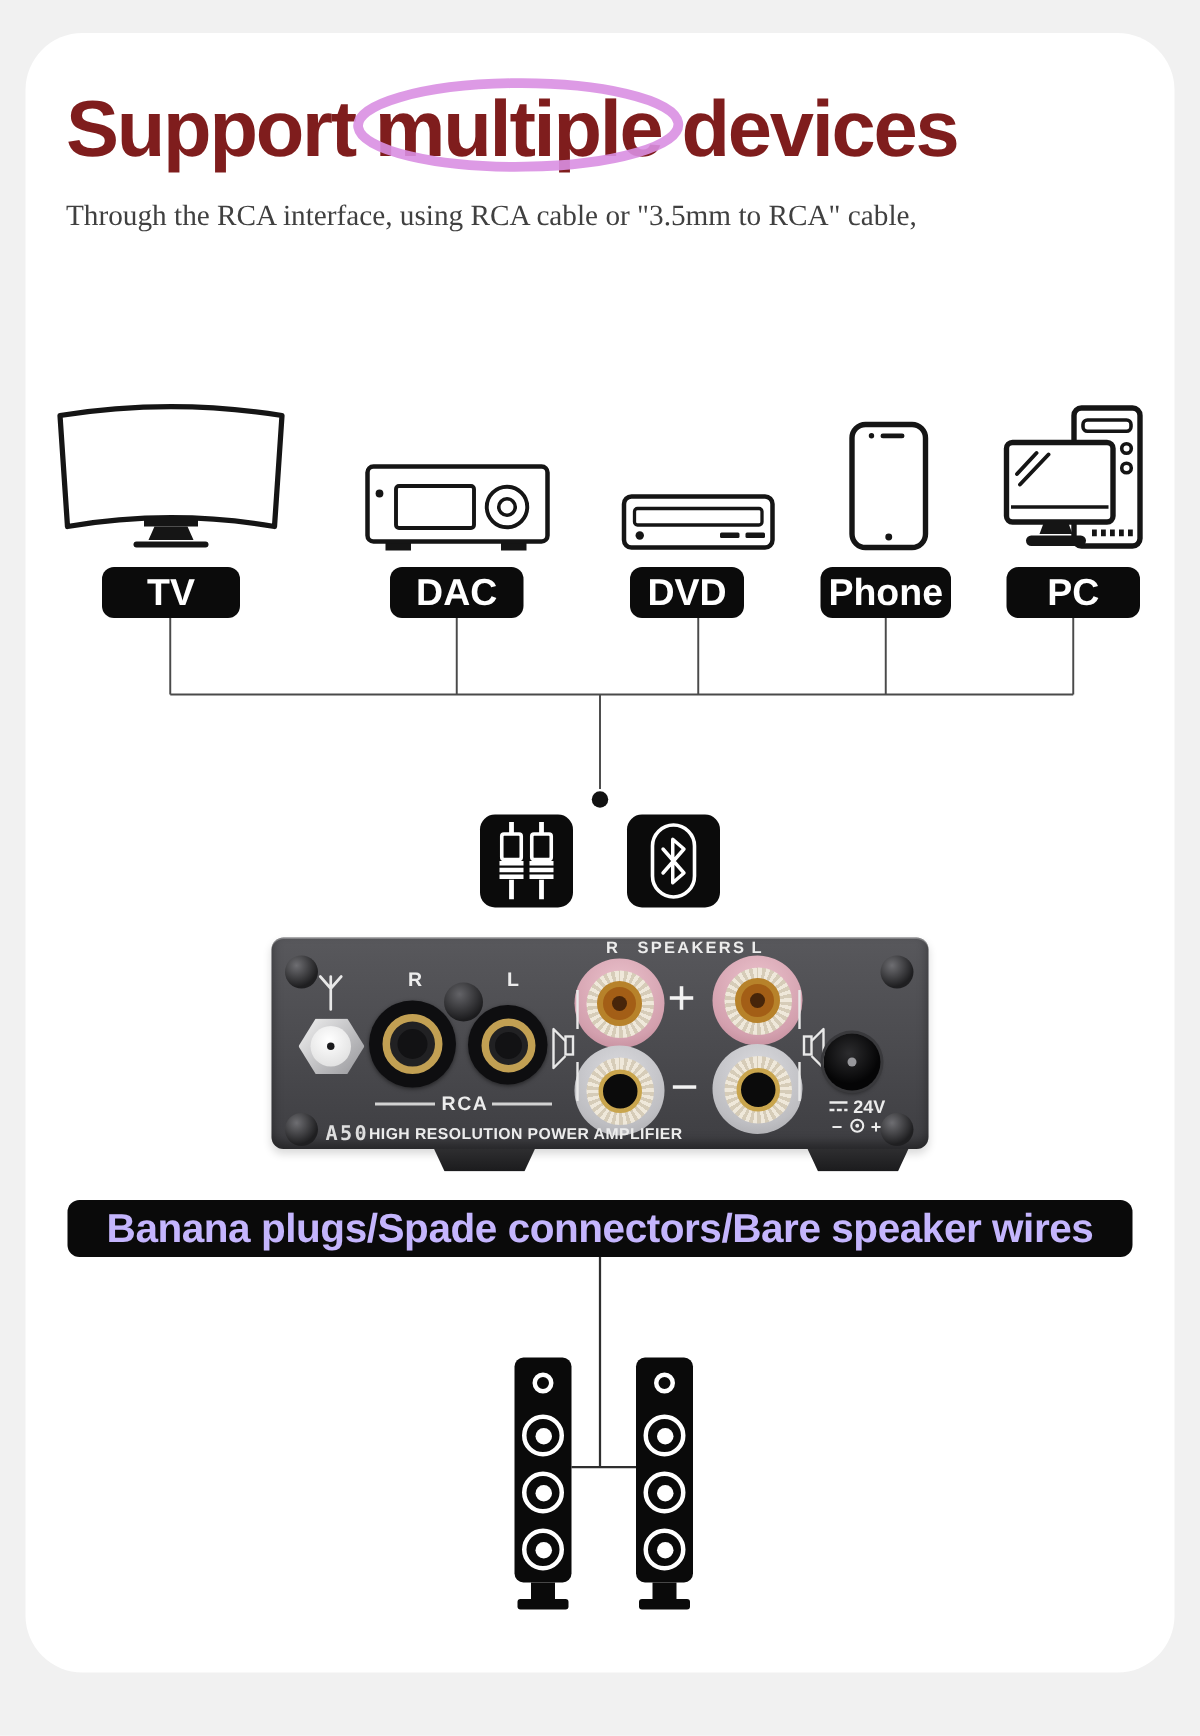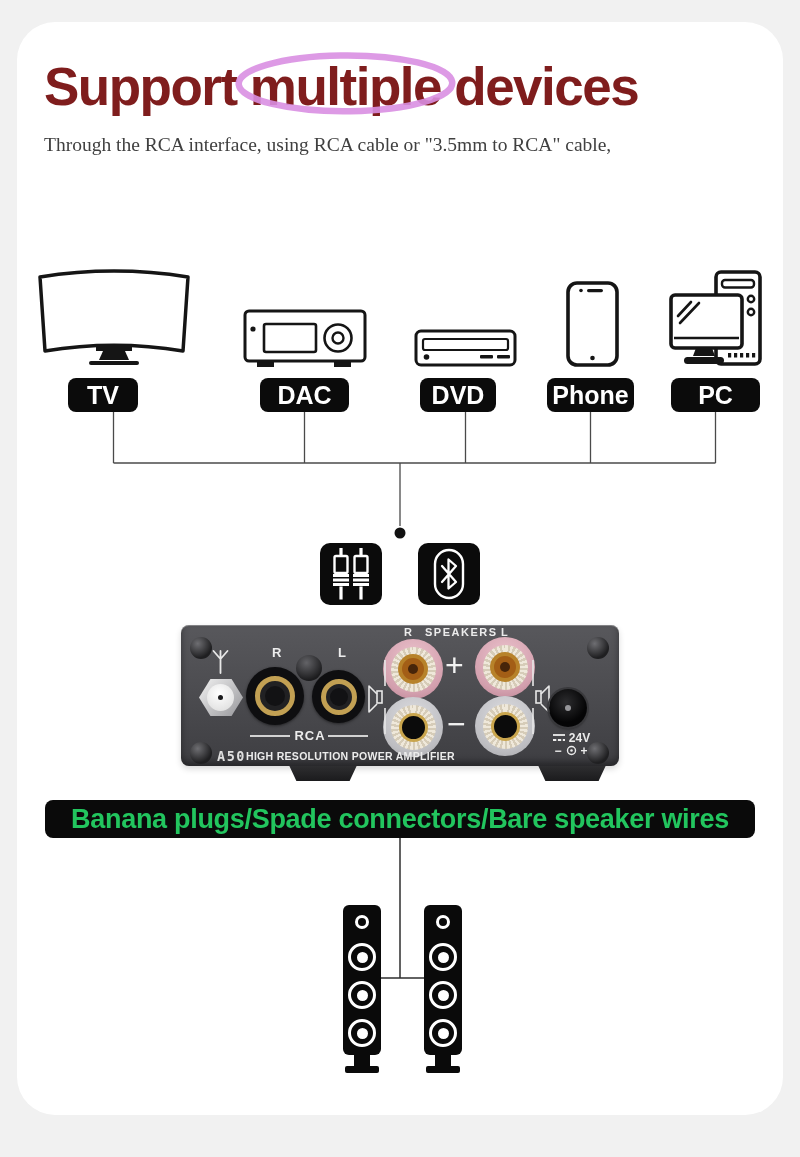--- a/index.html
+++ b/index.html
@@ -98,21 +98,21 @@
     background:radial-gradient(circle at 45% 35%, #2c2c2e, #050506 62%);
     box-shadow:0 0 0 2px #39393c, 0 2px 3px rgba(0,0,0,.5);
   }
   .dc-dot { position:absolute; left:565px; top:705px; width:6px; height:6px; border-radius:50%; background:#97979b; }
   .dc-block { position:absolute; left:543px; top:731px; width:56px; color:#ececec; font-weight:bold; font-size:12px; }
   .dc-row { display:flex; align-items:center; justify-content:center; gap:3px; height:13px; }
 
   
   .banner {
     position:absolute; left:45px; top:800px; width:710px; height:38px;
-    background:#0a0a0a; border-radius:8px; color:#22c55e;
+    background:#0a0a0a; border-radius:8px; color:#c4b5fd;
     font-size:27px; font-weight:bold; letter-spacing:-0.3px;
     display:flex; align-items:center; justify-content:center;
   }
 
   
   .tower { position:absolute; top:905px; width:38px; height:150px; background:#0a0a0a; border-radius:6px; }
   .tweeter { position:absolute; left:12px; top:10px; width:14px; height:14px; border:3px solid #fff; border-radius:50%; }
   .woofer { position:absolute; left:5px; width:28px; height:28px; border:3.5px solid #fff; border-radius:50%;
             display:flex; align-items:center; justify-content:center; }
   .woofer-dot { width:11px; height:11px; border-radius:50%; background:#fff; }
@@ -174,21 +174,21 @@
     <rect x="74" y="85" width="3.2" height="4.5" fill="#151515"></rect>
     <rect x="80" y="85" width="3.2" height="4.5" fill="#151515"></rect>
     <rect x="86" y="85" width="3.2" height="4.5" fill="#151515"></rect>
     <rect x="5" y="27" width="71" height="53" rx="4" fill="#fff" stroke="#151515" stroke-width="3.6"></rect>
     <path d="M8,70 H73" stroke="#151515" stroke-width="2.4"></path>
     <path d="M12,48 L25,34 M14,55 L33,35" stroke="#151515" stroke-width="2.6" stroke-linecap="round"></path>
     <path d="M30,80 H46 L49,88 H27 Z" fill="#151515"></path>
     <rect x="18" y="89" width="40" height="7" rx="3.5" fill="#151515"></rect>
   </svg>
 
-  <div class="dev-label" style="left:68px;width:70px;">
+  <div class="dev-label" style="left:68px;width:92px;">
       <span>TV</span>
     </div>
   <div class="dev-label" style="left:260px;width:89px;">
       <span>DAC</span>
     </div>
   <div class="dev-label" style="left:420px;width:76px;">
       <span>DVD</span>
     </div>
   <div class="dev-label" style="left:547px;width:87px;">
       <span>Phone</span>

